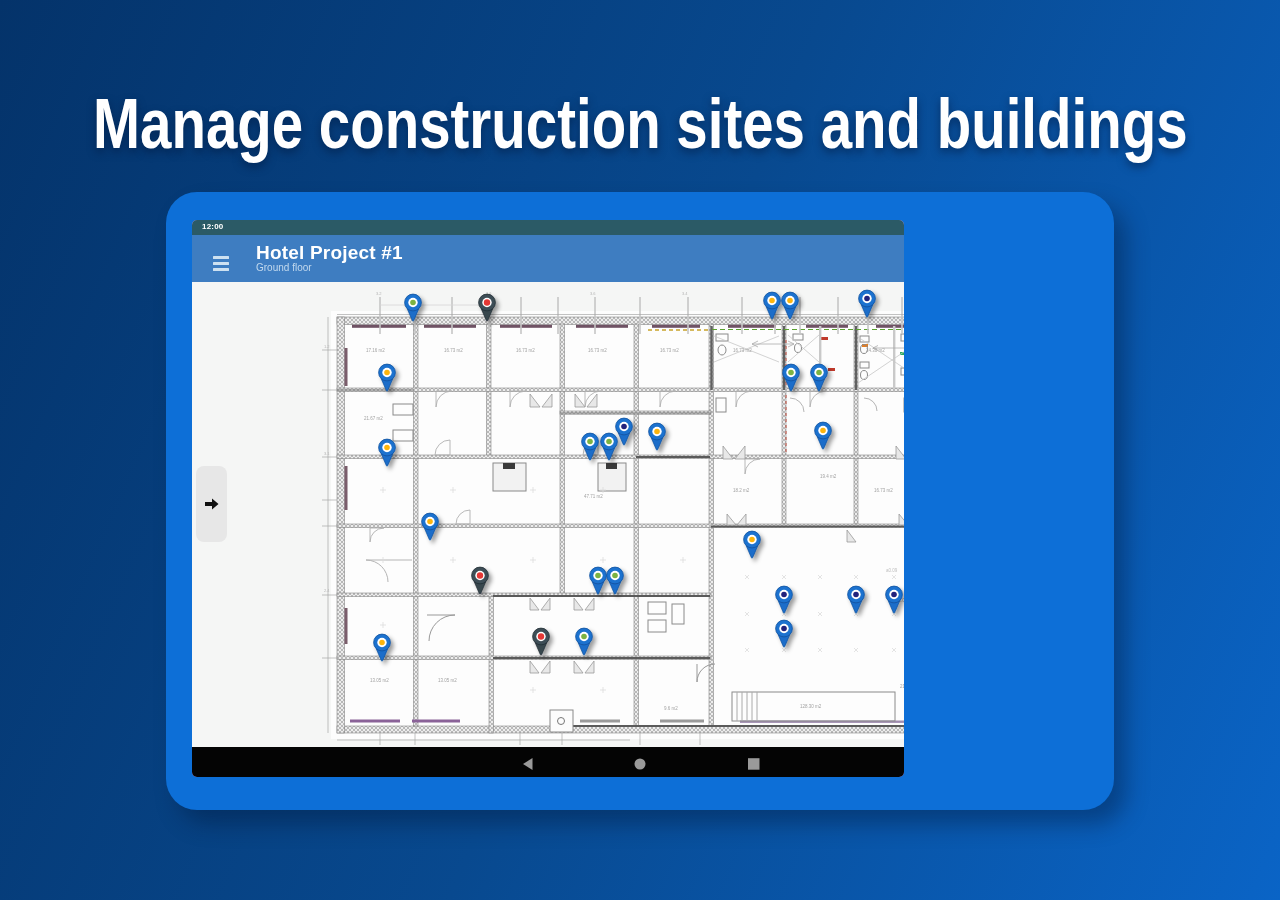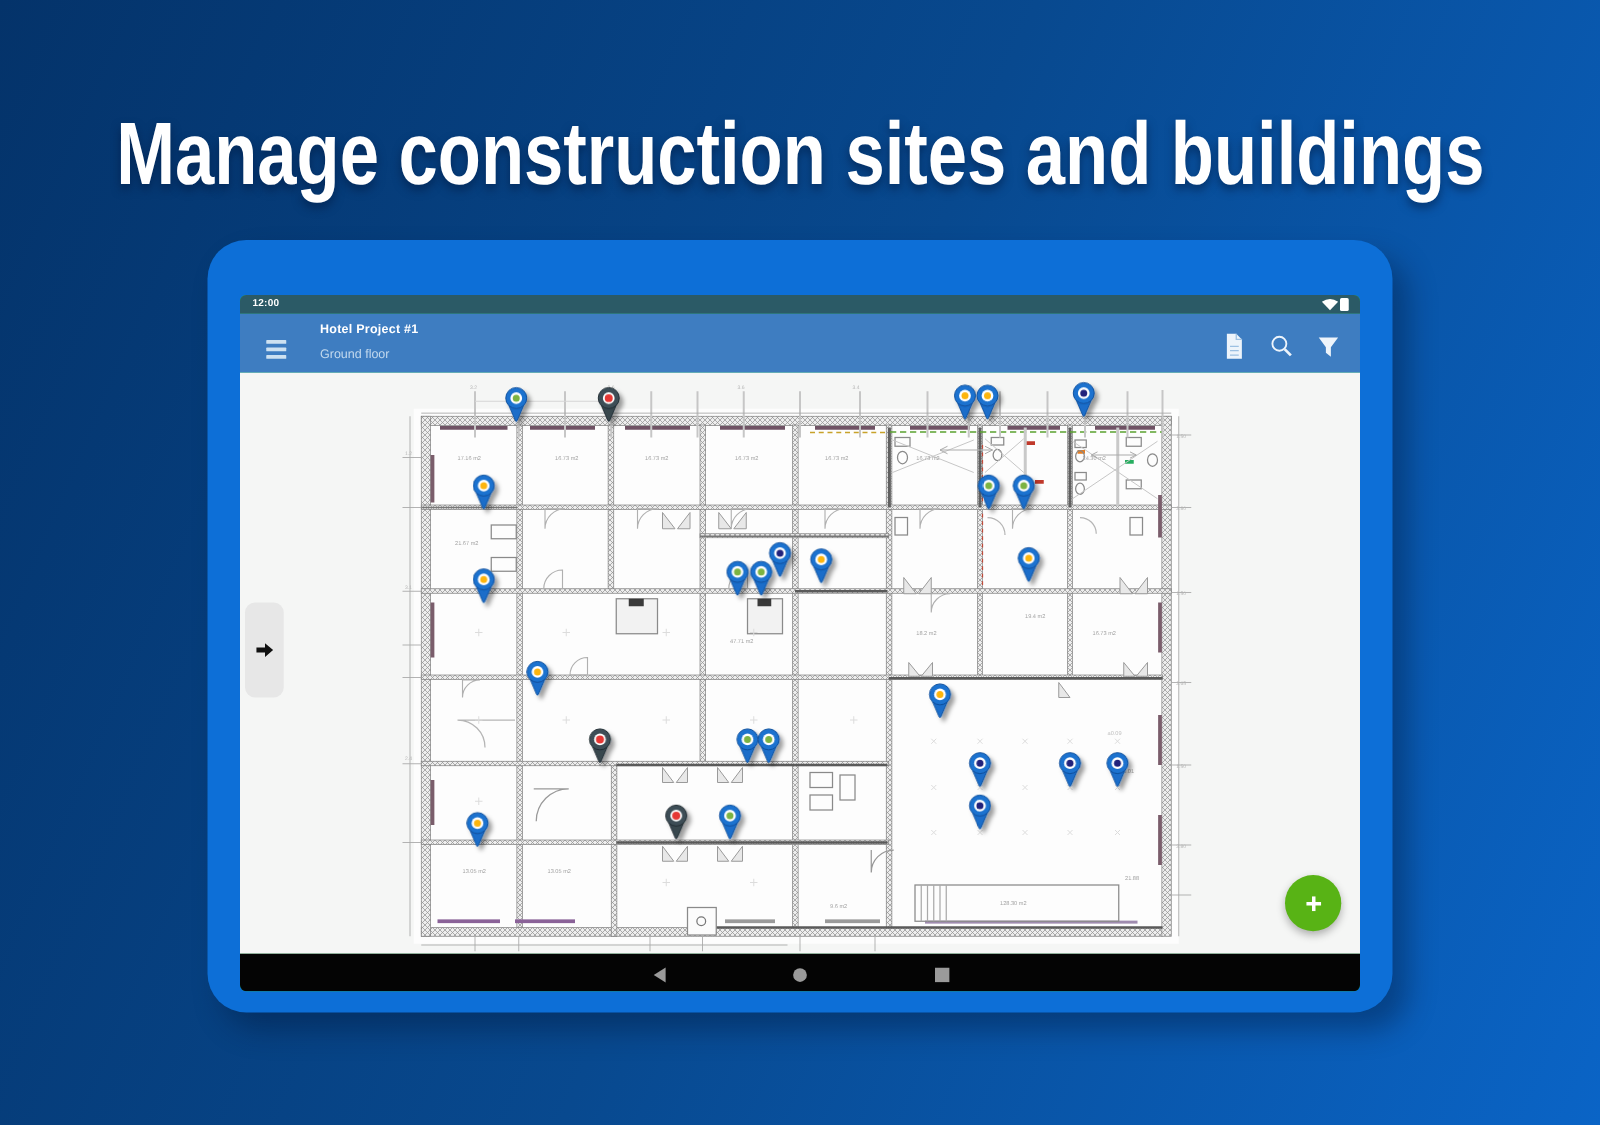--- a/index.html
+++ b/index.html
@@ -6,28 +6,28 @@
   body{width:1280px;height:900px;overflow:hidden;position:relative;
        font-family:"Liberation Sans", sans-serif;
        background:linear-gradient(113deg,#04336a 0%,#08498f 50%,#0a64c6 100%);}
   .title{position:absolute;left:0;top:86px;width:1280px;text-align:left;white-space:nowrap;
          color:#fff;font-weight:bold;font-size:71px;line-height:76px;
          transform:translateX(93px) scaleX(0.795);transform-origin:0 0;
          text-shadow:0 4px 9px rgba(2,24,60,.55);}
   .tablet{position:absolute;left:166px;top:192px;width:948px;height:618px;
           background:#0d6fd7;border-radius:31px;
           box-shadow:12px 14px 22px rgba(2,22,52,.38);}
-  .screen{position:absolute;left:192px;top:236px;width:896px;height:557px;
-          border-radius:5px;overflow:hidden;background:#22c55e;}
+  .screen{position:absolute;left:192px;top:220px;width:712px;height:557px;
+          border-radius:5px;overflow:hidden;background:#f0abfc;}
   .sbar{position:absolute;left:0;top:0;width:896px;height:15px;background:#2b5a66;}
   .sbar .time{position:absolute;left:10px;top:2px;font-size:8px;font-weight:bold;color:#fff;letter-spacing:.2px;}
   .abar{position:absolute;left:0;top:15px;width:896px;height:47px;background:#3e7dc1;}
   .burger{position:absolute;left:21px;top:21px;width:15.5px;height:15px;}
   .burger div{height:3.1px;background:#cde1f1;margin-bottom:2.7px;border-radius:.5px;}
-  .t1{position:absolute;left:64px;top:7px;font-size:10px;font-weight:bold;color:#fff;letter-spacing:.2px;}
+  .t1{position:absolute;left:64px;top:7px;font-size:19px;font-weight:bold;color:#fff;letter-spacing:.2px;}
   .t2{position:absolute;left:64px;top:27px;font-size:10px;color:#c2d9ee;}
   .content{position:absolute;left:0;top:62px;width:896px;height:465px;background:#f5f6f5;}
   .navbar{position:absolute;left:0;top:527px;width:896px;height:30px;background:#040404;}
   .fab{position:absolute;left:836px;top:464px;width:45px;height:45px;border-radius:50%;
        background:#58b315;box-shadow:0 3px 7px rgba(0,0,0,.3);}
   .fab:after{content:"";position:absolute;left:16px;top:10px;width:13px;height:25px;}
   .tab{position:absolute;left:4px;top:246px;width:31px;height:76px;background:#e7e7e7;border-radius:8px;}
 </style>
 </head>
 <body>

